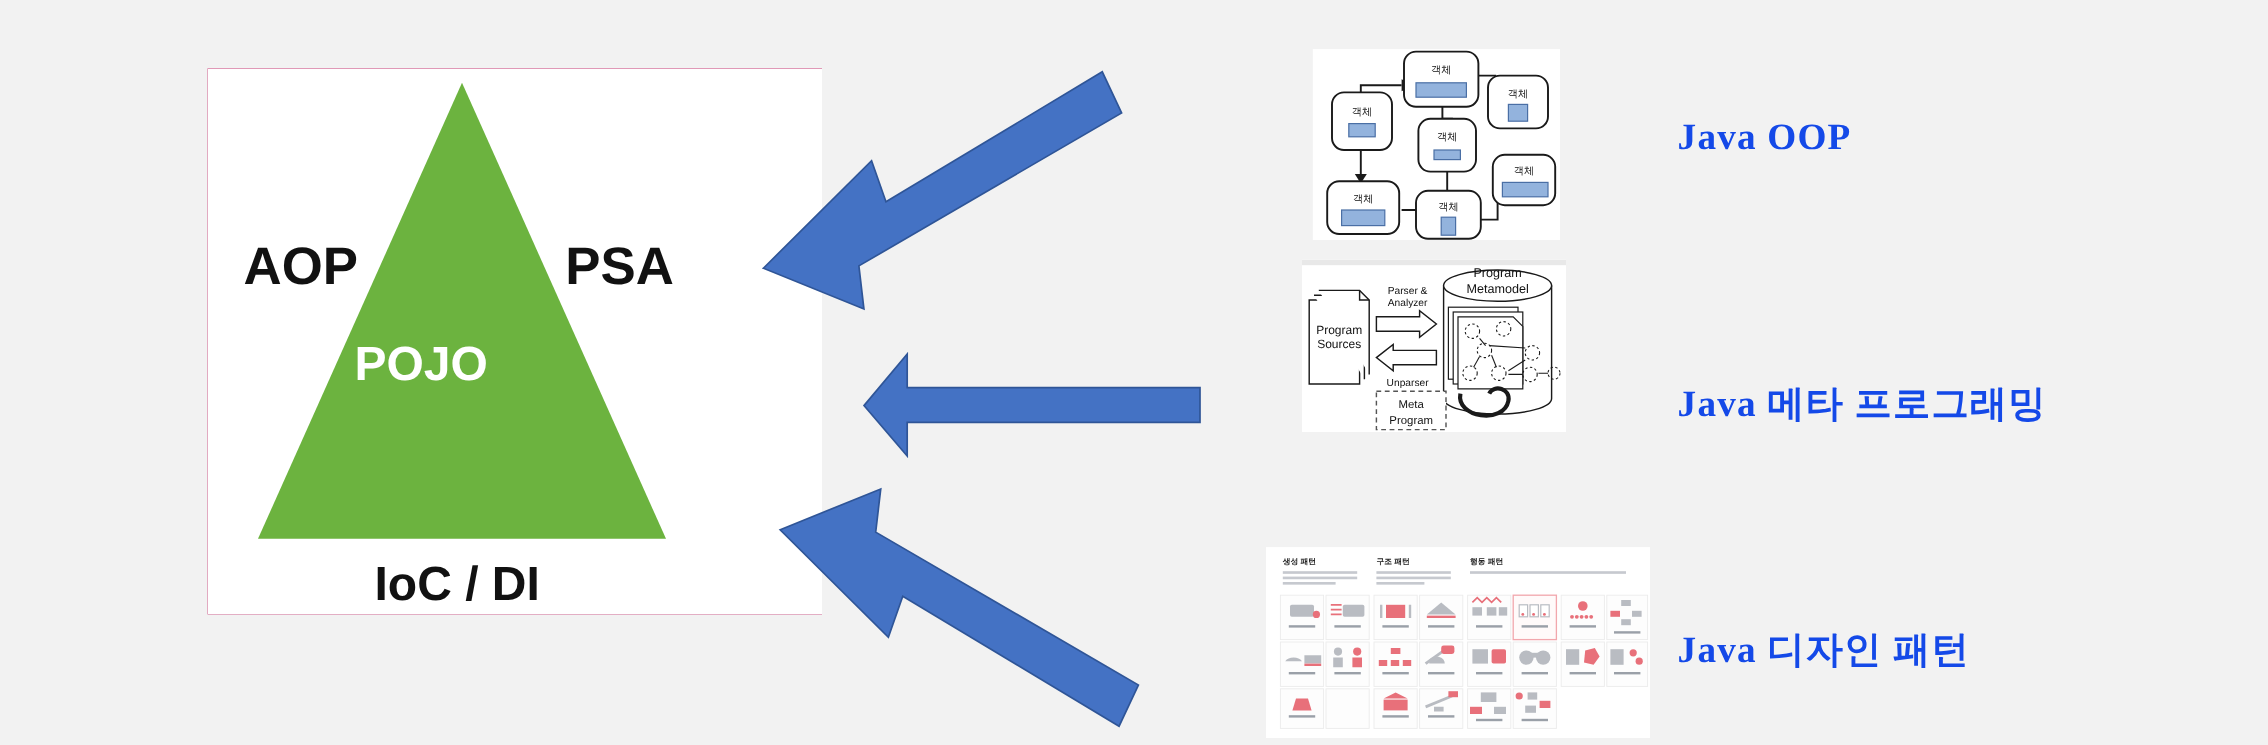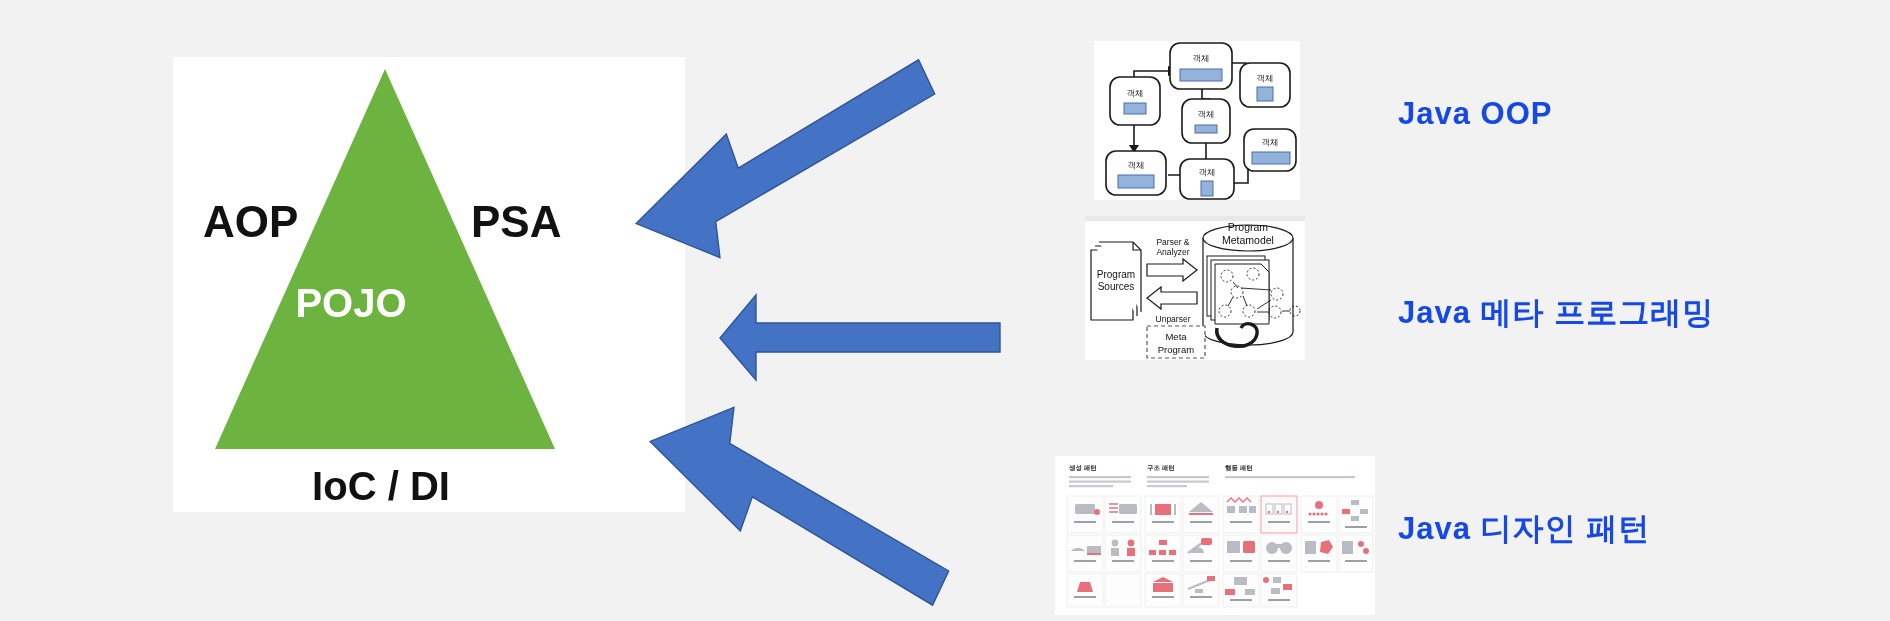--- a/index.html
+++ b/index.html
@@ -33,30 +33,30 @@
 
   #thumb-oop     { left: 1094px; top: 41px;  width: 206px; height: 159px; }
   #thumb-meta    { left: 1085px; top: 216px; width: 220px; height: 144px; }
   #thumb-pattern { left: 1055px; top: 456px; width: 320px; height: 159px; }
 
   
   .label {
     position: absolute;
     left: 1398px;
     color: #1449e8;
-    font-family: Liberation Sans, sans-serif;
+    font-family: Liberation Serif, serif;
     font-weight: bold;
     font-size: 31px;
     letter-spacing: 1px;
     white-space: nowrap;
     line-height: 1;
   }
   #label-oop     { top: 98px; }
-  #label-meta    { top: 297px; text-align: right; }
-  #label-pattern { top: 513px; }
+  #label-meta    { top: 321px; text-align: right; }
+  #label-pattern { top: 526px; }
 
   
   .tiny { font-family: "Liberation Sans", sans-serif; }
 </style>
 </head>
 <body>
 
 <div class="stage">
 
   <div class="pojo-card">

